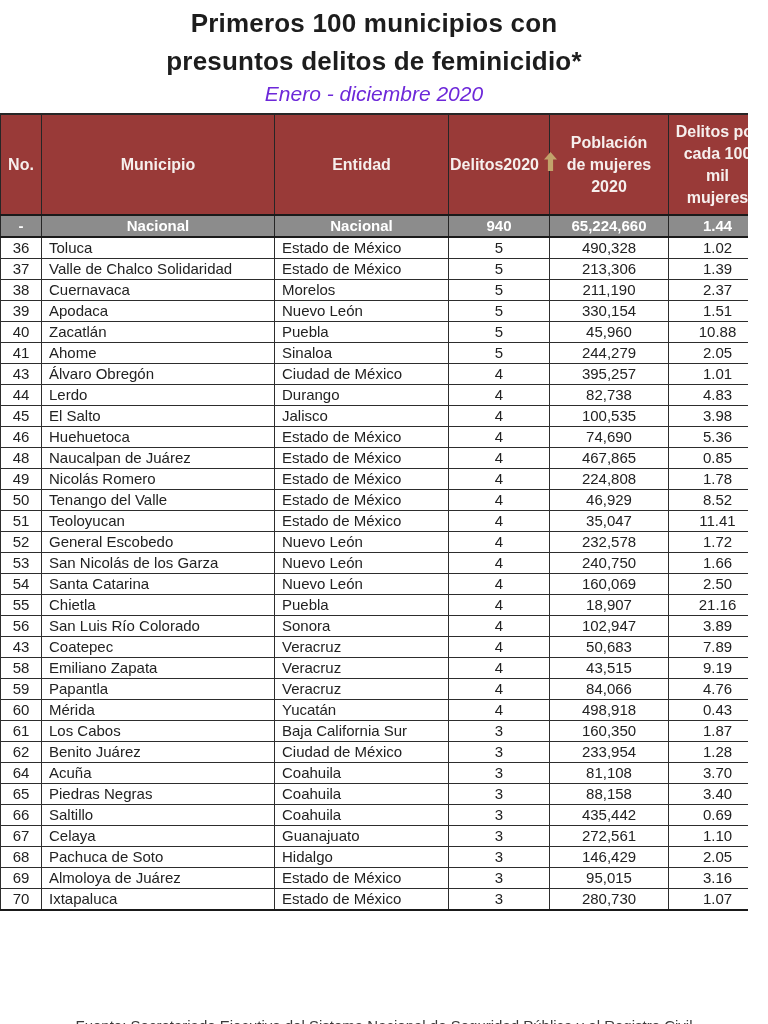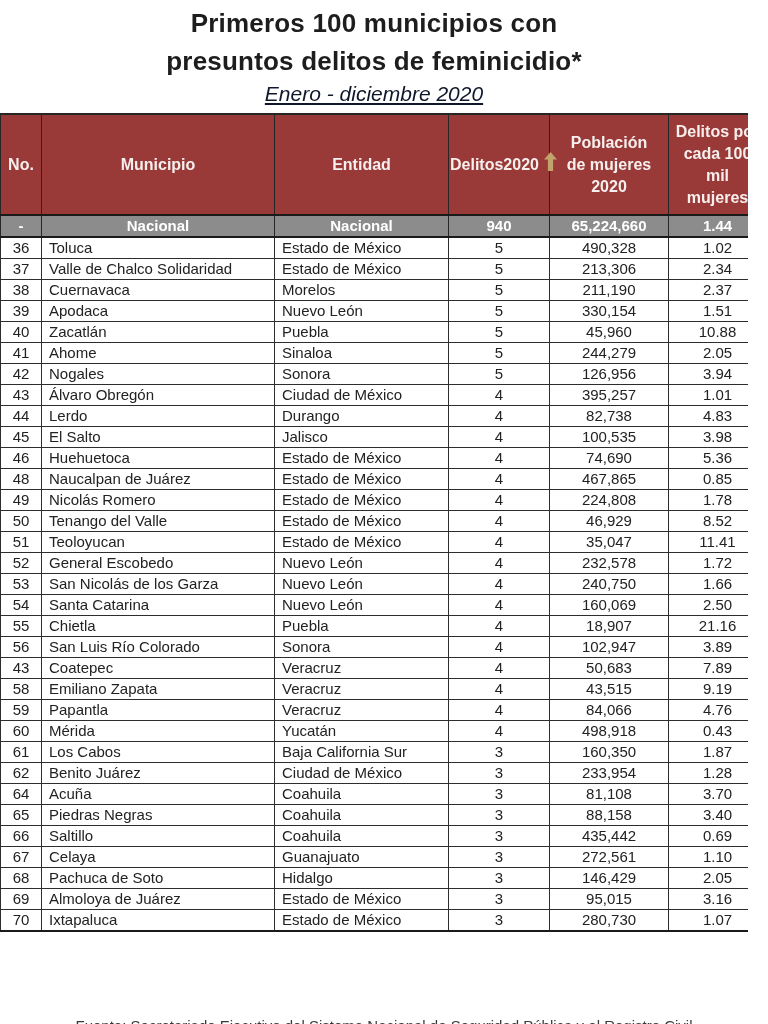--- a/index.html
+++ b/index.html
@@ -16,24 +16,23 @@
   .title-line {
     font-size: 26px;
     font-weight: 700;
     color: #1d1d1d;
     line-height: 38px;
     letter-spacing: 0.2px;
   }
   .subtitle {
     font-size: 21px;
     font-style: italic;
-    color: #0f172a;
+    color: #6d28d9;
     line-height: 28px;
     font-weight: 400;
-    text-decoration: underline;
   }
   table.data-table {
     width: 766px;
     margin-top: 5px;
     border-collapse: collapse;
     table-layout: fixed;
   }
   col.c-no   { width: 41px; }
   col.c-mun  { width: 233px; }
   col.c-ent  { width: 174px; }
@@ -169,21 +168,21 @@
       <td class="a-center">5</td>
       <td class="a-center">490,328</td>
       <td class="a-center">1.02</td>
     </tr>
         <tr>
       <td class="a-center">37</td>
       <td class="a-left">Valle de Chalco Solidaridad</td>
       <td class="a-left">Estado de México</td>
       <td class="a-center">5</td>
       <td class="a-center">213,306</td>
-      <td class="a-center">2.34</td>
+      <td class="a-center">1.39</td>
     </tr>
         <tr>
       <td class="a-center">38</td>
       <td class="a-left">Cuernavaca</td>
       <td class="a-left">Morelos</td>
       <td class="a-center">5</td>
       <td class="a-center">211,190</td>
       <td class="a-center">2.37</td>
     </tr>
         <tr>
@@ -204,28 +203,20 @@
     </tr>
         <tr>
       <td class="a-center">41</td>
       <td class="a-left">Ahome</td>
       <td class="a-left">Sinaloa</td>
       <td class="a-center">5</td>
       <td class="a-center">244,279</td>
       <td class="a-center">2.05</td>
     </tr>
         <tr>
-      <td class="a-center">42</td>
-      <td class="a-left">Nogales</td>
-      <td class="a-left">Sonora</td>
-      <td class="a-center">5</td>
-      <td class="a-center">126,956</td>
-      <td class="a-center">3.94</td>
-    </tr>
-        <tr>
       <td class="a-center">43</td>
       <td class="a-left">Álvaro Obregón</td>
       <td class="a-left">Ciudad de México</td>
       <td class="a-center">4</td>
       <td class="a-center">395,257</td>
       <td class="a-center">1.01</td>
     </tr>
         <tr>
       <td class="a-center">44</td>
       <td class="a-left">Lerdo</td>

